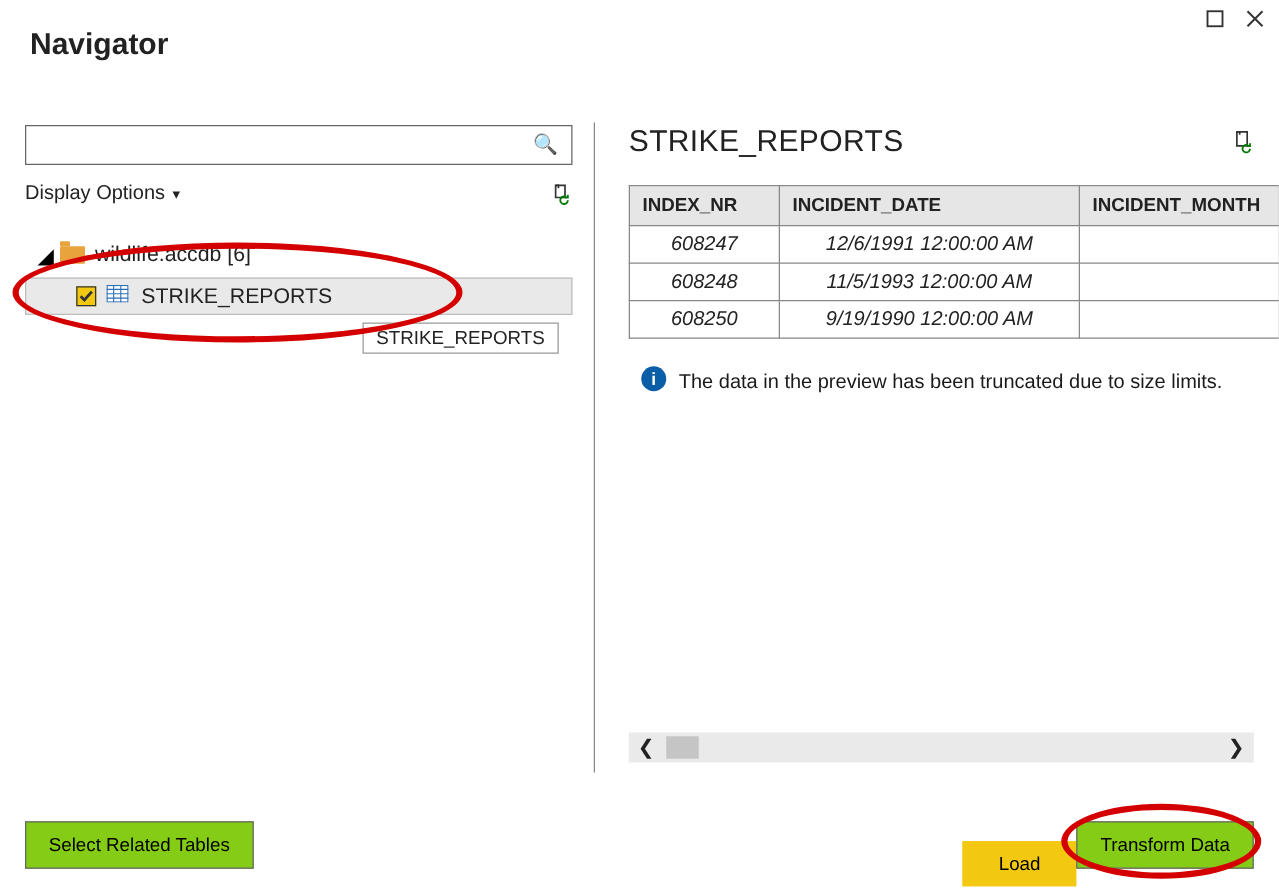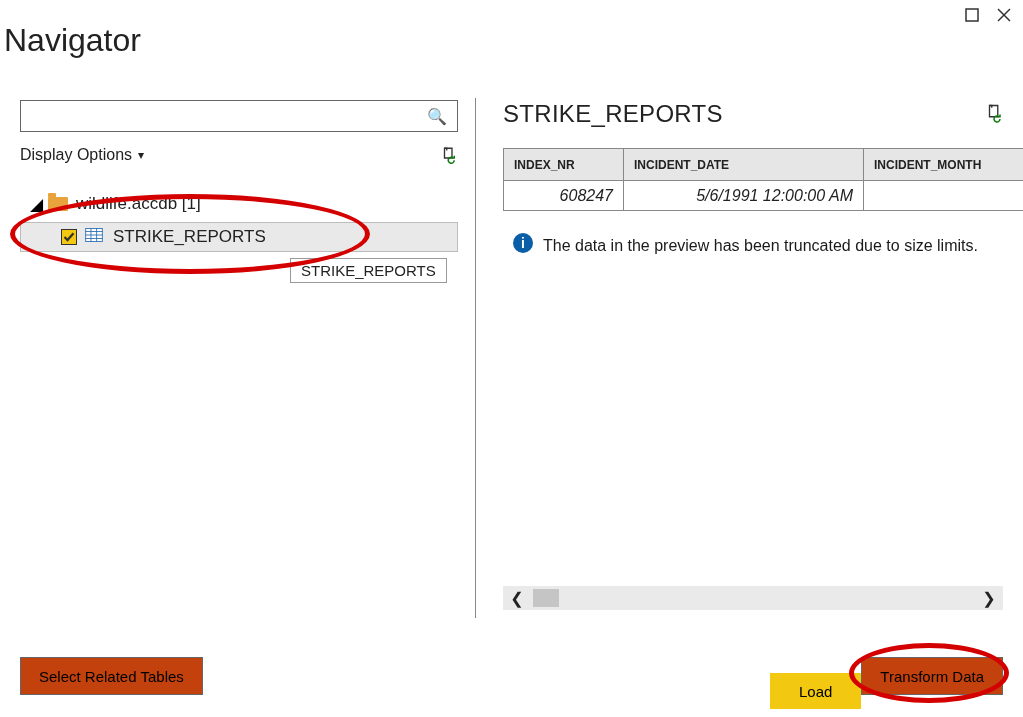--- a/index.html
+++ b/index.html
@@ -1,21 +1,21 @@
 <!DOCTYPE html>
 <html><head>
 <meta charset="utf-8">
 <style>
   * { box-sizing: border-box; }
   html, body { margin: 0; padding: 0; font-family: "Segoe UI", Arial, sans-serif; font-size: 14px; color: #222; background: #fff; }
   .window { width: 1023px; height: 717px; position: relative; }
   .titlebar { position: absolute; top: 6px; right: 10px; display:flex; gap:14px; }
   .titlebar .tb-btn { width:18px; height:18px; display:flex; align-items:center; justify-content:center; }
   .titlebar svg { width:16px; height:16px; stroke:#333; fill:none; stroke-width:1.5; }
-  .header { position:absolute; left:4px; top:22px; font-size:32px; font-weight:400; }
+  .header { position:absolute; left:24px; top:22px; font-size:24px; font-weight:700; }
   .left-panel { position:absolute; left:20px; top:100px; width:438px; }
   .search-wrap { display:flex; align-items:center; border:1px solid #666; height:32px; padding:0 8px; background:#fff; }
   .search-wrap input { flex:1; border:none; outline:none; font-size:14px; background:transparent; }
   .search-icon { color:#0b5fc4; font-size:16px; margin-right:2px; font-weight:normal; }
   .left-toolbar { display:flex; align-items:flex-start; margin-top:14px; height:26px; }
   .display-options { display:flex; align-items:center; cursor:pointer; }
   .display-options span.label { font-size:16px; margin-right:6px; }
   .caret-down { font-size:12px; }
   .refresh-left { margin-left:auto; }
   .refresh-icon svg { width:18px; height:18px; }
@@ -32,31 +32,31 @@
   .table-glyph svg { width:18px; height:14px; }
   .tooltip { position:absolute; left:270px; top:36px; background:#fff; border:1px solid #999; padding:3px 10px; font-size:15px; }
   .red-ellipse { position:absolute; border:5px solid #d40000; border-radius:50%; pointer-events:none; }
   .divider { position:absolute; left:475px; top:98px; width:1px; height:520px; background:#888; }
   .right-panel { position:absolute; left:503px; top:100px; width:500px; }
   .right-header { display:flex; align-items:center; }
   .right-title { font-size:24px; font-weight:300; letter-spacing:.3px; flex:1; }
   .refresh-right svg { width:18px; height:20px; }
   table.preview { margin-top:20px; border-collapse:collapse; width:100%; table-layout:fixed; }
   table.preview th, table.preview td { border:1px solid #888; padding:5px 10px; white-space:nowrap; overflow:hidden; text-overflow:ellipsis; }
-  table.preview th { background:#e6e6e6; font-weight:600; text-align:left; font-size:12px; height:32px; }
-  table.preview td { text-align:right; font-style:italic; font-size:16px; height:30px;margin-top:27px; }
+  table.preview th { background:#e6e6e6; font-weight:600; text-align:left; font-size:15px; height:32px; }
+  table.preview td { text-align:center; font-style:italic; font-size:16px; height:30px;margin-top:27px; }
   .info-row { display:flex; align-items:flex-start; margin-top:22px; font-size:16px; color:#1a1a1a; }
   .info-icon { width:20px; height:20px; border-radius:50%; background:#0a5ea8; color:#fff; display:flex; align-items:center; justify-content:center; font-weight:bold; font-size:14px; margin:0 10px; flex-shrink:0; }
   .info-text { line-height:1.6; }
   .hscroll { position:absolute; bottom:0; left:0; right:0; height:24px; background:#eaeaea; display:flex; align-items:center; }
   .hscroll .arrow { width:28px; text-align:center; font-size:16px; color:#222; }
   .hscroll .thumb { width:26px; height:18px; background:#c5c5c5; margin-left:2px;}
   .right-body { position:relative; height:510px; }
   .footer { position:absolute; left:20px; right:20px; bottom:8px; display:flex; align-items:center; }
-  .btn { border:1px solid #666; background:#c2410c; height:36px; padding:18px 18px; font-size:15px; display:inline-flex; align-items:center; cursor:pointer; }
+  .btn { border:1px solid #666; background:#84cc16; height:36px; padding:18px 18px; font-size:15px; display:inline-flex; align-items:center; cursor:pointer; }
   .btn.primary { background:#f2c811; border-color:#f2c811; }
   .footer .spacer { flex:1; }
 </style>
 </head>
 <body>
 
 <div class="window">
 
   <div class="titlebar">
     <div class="tb-btn">
@@ -91,21 +91,21 @@
             <path d="M19 19a4 4 0 1 1-2-3.5" fill="none" stroke="#0a7a0a" stroke-width="2"></path>
             <path d="M19 13v3h-3" fill="none" stroke="#0a7a0a" stroke-width="2"></path>
           </svg>
       </div>
     </div>
 
     <div class="tree">
       <div class="tree-node">
         <span class="expander">◢</span>
         <span class="folder-icon"></span>
-        <span>wildlife.accdb [1]</span>
+        <span>wildlife.accdb [6]</span>
       </div>
       <div class="selected-row-wrap">
         <div class="tree-item">
           <span class="checkbox">
             <svg viewBox="0 0 16 16">
                 <polyline points="2,8 6,12 14,3"></polyline>
               </svg>
           </span>
           <span class="table-glyph">
             <svg viewBox="0 0 20 16">
@@ -151,21 +151,31 @@
         <thead>
           <tr>
             <th>INDEX_NR</th>
             <th>INCIDENT_DATE</th>
             <th>INCIDENT_MONTH</th>
           </tr>
         </thead>
         <tbody>
           <tr>
               <td>608247</td>
-              <td>5/6/1991 12:00:00 AM</td>
+              <td>12/6/1991 12:00:00 AM</td>
+              <td></td>
+            </tr>
+          <tr>
+              <td>608248</td>
+              <td>11/5/1993 12:00:00 AM</td>
+              <td></td>
+            </tr>
+          <tr>
+              <td>608250</td>
+              <td>9/19/1990 12:00:00 AM</td>
               <td></td>
             </tr>
         </tbody>
       </table>
 
       <div class="info-row">
         <div class="info-icon">i</div>
         <div class="info-text">The data in the preview has been truncated due to size limits.</div>
       </div>
 

